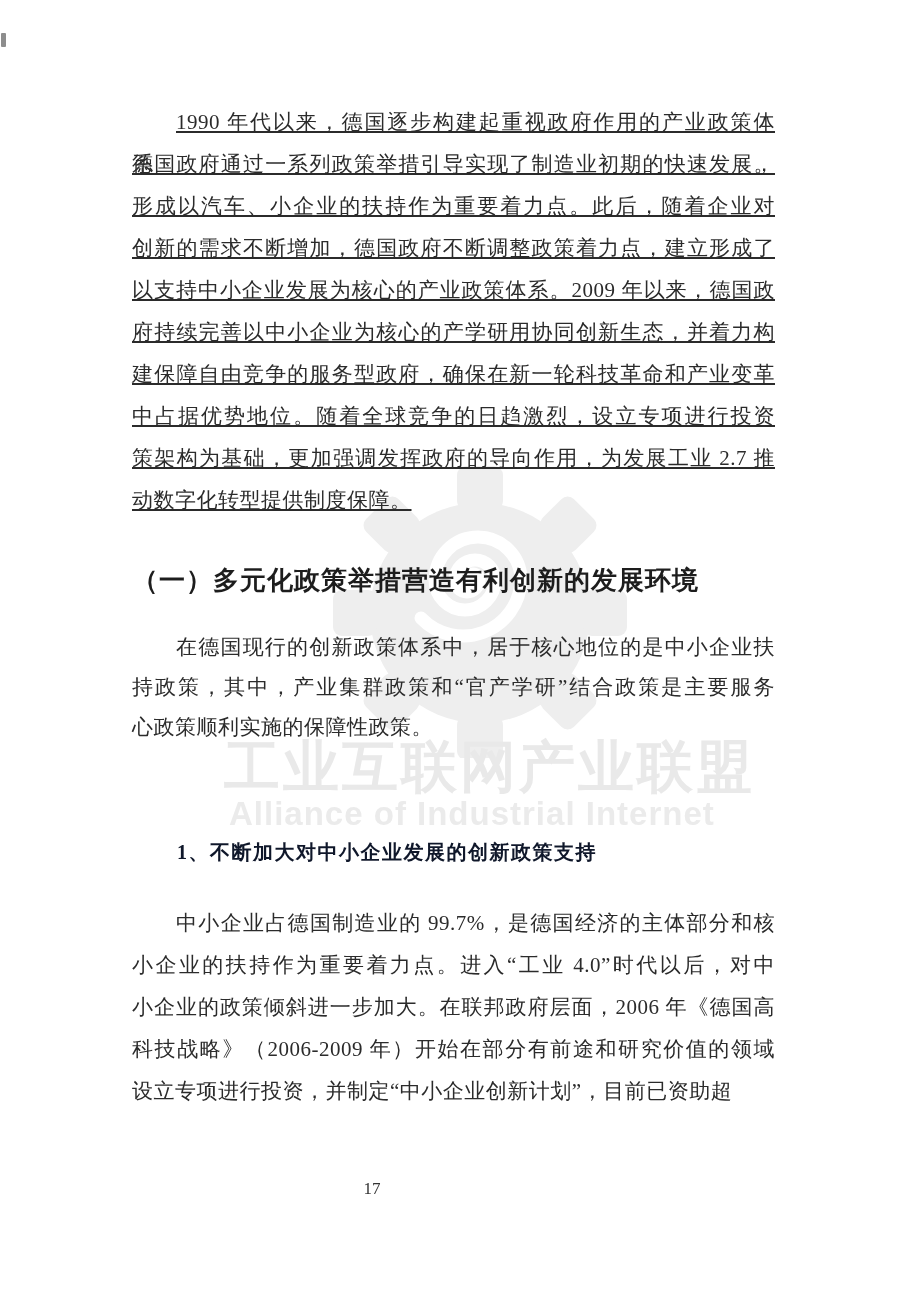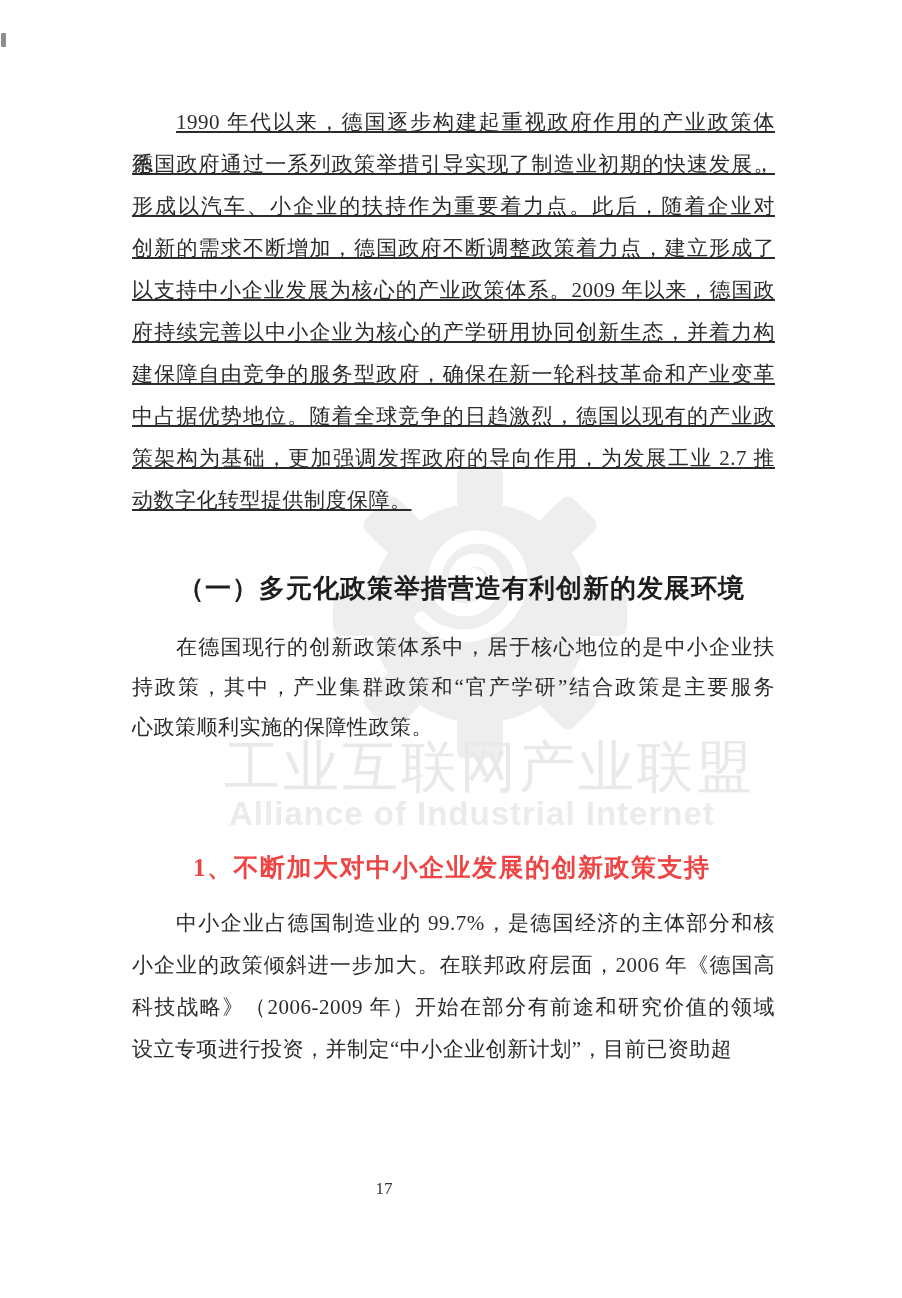--- a/index.html
+++ b/index.html
@@ -10,21 +10,21 @@
     overflow:hidden;
     font-family:"Liberation Serif","DejaVu Serif",serif;
     color:#2b2b2b;
   }
 
   
   .watermark { position:absolute; inset:0; z-index:0; }
   .gear-svg { position:absolute; left:333px; top:458px; }
   .wm-cn {
     position:absolute; left:224px; top:738px;
-    font-size:56px; line-height:58px; font-weight:normal;
+    font-size:56px; line-height:58px; font-weight:bold;
     letter-spacing:3px; color:#e9e9e9;
     font-family:"Liberation Sans","DejaVu Sans",sans-serif;
     white-space:nowrap;
   }
   .wm-en {
     position:absolute; left:229px; top:796px;
     font-size:33px; line-height:36px; font-weight:bold;
     letter-spacing:1px; color:#ebebeb;
     font-family:"Liberation Sans","DejaVu Sans",sans-serif;
     white-space:nowrap;
@@ -45,35 +45,35 @@
   .p2 .line { height:40px; line-height:40px; }
   .line.first { text-indent:44px; }
   .line.last  { text-align-last:left; }
 
   .p1 { top:101px;text-decoration:underline; }
   .p2 { top:627px; }
   .p3 { top:902px; }
 
   .heading1 {
     position:absolute; left:132px; top:563px; width:643px;
-    margin:8px; text-align:center;
+    margin:0; 
     font-size:26px; line-height:36px; font-weight:bold;
     color:#1d1d1d; letter-spacing:1px;
     white-space:nowrap;
   }
   .heading2 {
     position:absolute; left:177px; top:834px;
-    margin:16px;
-    font-size:25px; line-height:36px; font-weight:bold;
-    color:#ef4444; letter-spacing:1.5px;
+    margin:0;
+    font-size:20px; line-height:36px; font-weight:bold;
+    color:#0f172a; letter-spacing:1.5px;
     white-space:nowrap;
   }
 
   .pagenum {
-    position:absolute; left:12px; top:1178px; width:744px;
+    position:absolute; left:0; top:1178px; width:744px;
     text-align:center; font-size:17px; line-height:22px; color:#333;
   }
 
   
   .artifact {
     position:absolute; left:1px; top:33px; width:5px; height:14px;
     background:#8d8d8d; border-radius:1px; z-index:2;
   }
 </style>
 </head>
@@ -114,39 +114,40 @@
 
     <div class="para p1">
 
     <div class="line first">1990 年代以来，德国逐步构建起重视政府作用的产业政策体系。</div>
         <div class="line">德国政府通过一系列政策举措引导实现了制造业初期的快速发展，</div>
         <div class="line">形成以汽车、小企业的扶持作为重要着力点。此后，随着企业对</div>
         <div class="line">创新的需求不断增加，德国政府不断调整政策着力点，建立形成了</div>
         <div class="line">以支持中小企业发展为核心的产业政策体系。2009 年以来，德国政</div>
         <div class="line">府持续完善以中小企业为核心的产学研用协同创新生态，并着力构</div>
         <div class="line">建保障自由竞争的服务型政府，确保在新一轮科技革命和产业变革</div>
-        <div class="line">中占据优势地位。随着全球竞争的日趋激烈，德国以现有的产业政</div>
+        <div class="line">中占据优势地位。随着全球竞争的日趋激烈，设立专项进行投资</div>
         <div class="line">策架构为基础，更加强调发挥政府的导向作用，为发展工业 2.7 推</div>
         <div class="line last">动数字化转型提供制度保障。</div>
       </div>
 
     <h2 class="heading1">（一）多元化政策举措营造有利创新的发展环境</h2>
 
     <div class="para p2">
 
     <div class="line first">在德国现行的创新政策体系中，居于核心地位的是中小企业扶</div>
         <div class="line">持政策，其中，产业集群政策和“官产学研”结合政策是主要服务</div>
         <div class="line last">心政策顺利实施的保障性政策。</div>
       </div>
 
     <h3 class="heading2">1、不断加大对中小企业发展的创新政策支持</h3>
 
     <div class="para p3">
 
     <div class="line first">中小企业占德国制造业的 99.7%，是德国经济的主体部分和核</div>
+        <div class="line">小企业的扶持作为重要着力点。进入“工业 4.0”时代以后，对中</div>
         <div class="line">小企业的政策倾斜进一步加大。在联邦政府层面，2006 年《德国高</div>
         <div class="line">科技战略》（2006-2009 年）开始在部分有前途和研究价值的领域</div>
         <div class="line last">设立专项进行投资，并制定“中小企业创新计划”，目前已资助超</div>
       </div>
 
     <div class="pagenum">17</div>
   </div>
 
   <div class="artifact"></div>
 </div>

